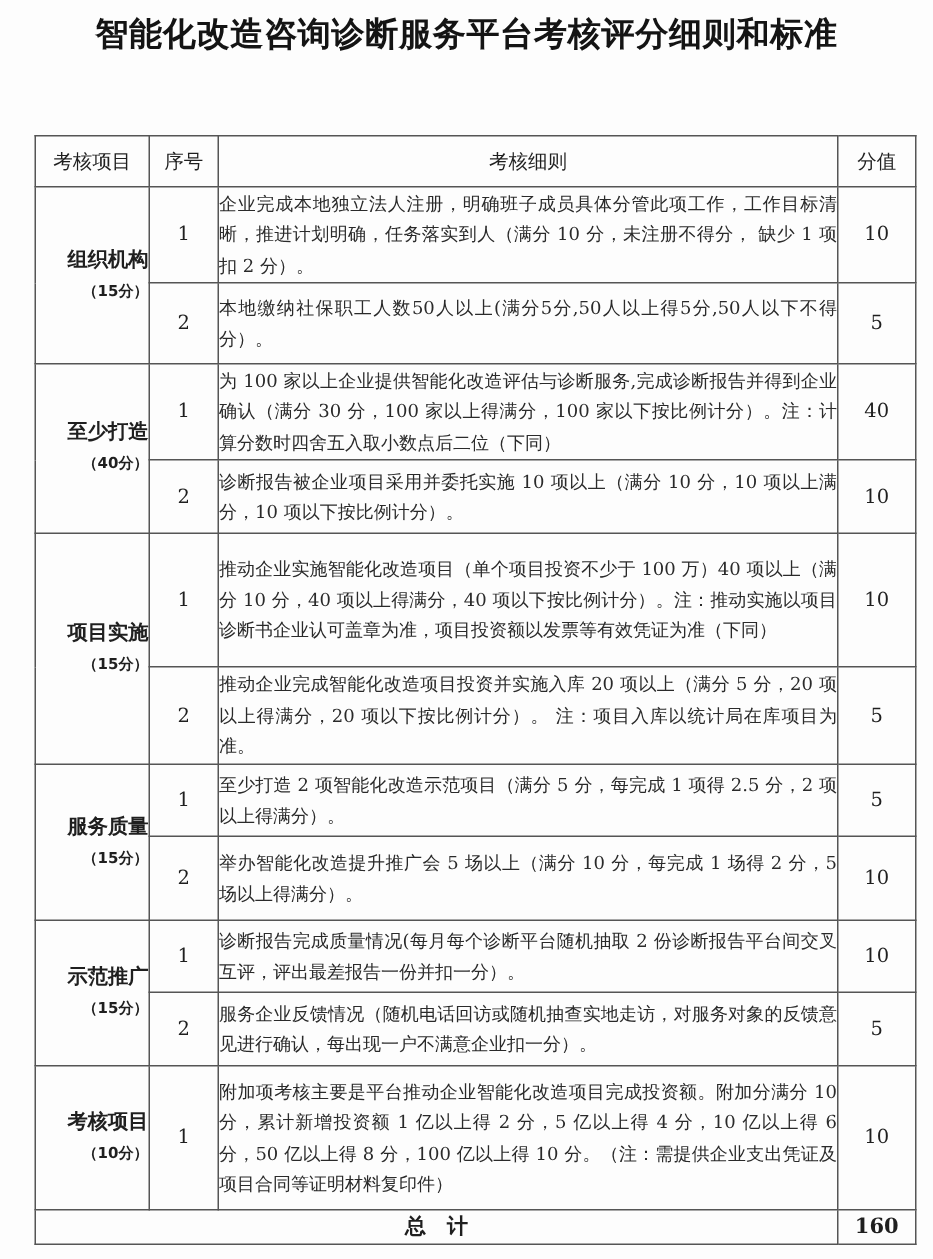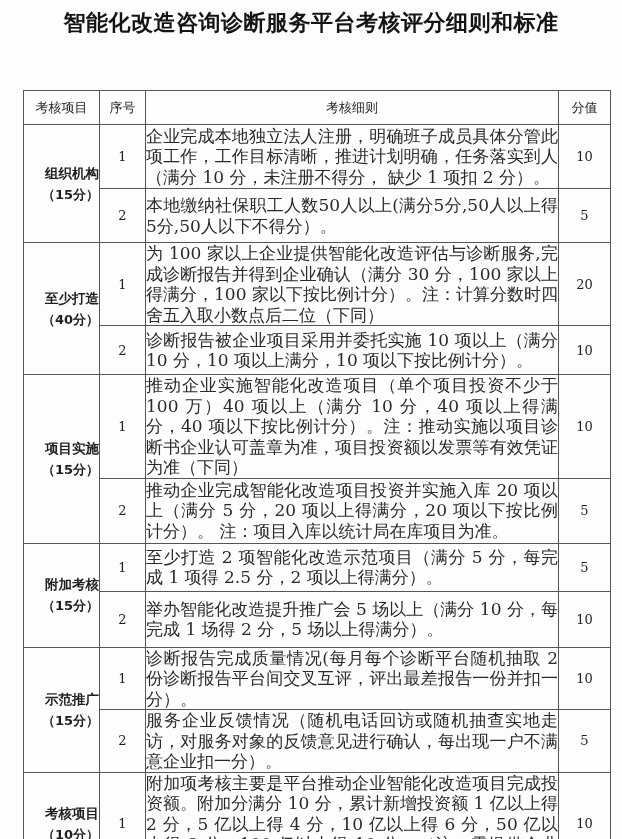--- a/index.html
+++ b/index.html
@@ -36,27 +36,27 @@
       height: 33px;
       text-align: center;
       margin-top: 24px;
     }
     td.cat {
       text-align: right;
       font-family: "DejaVu Sans", "Liberation Sans", sans-serif;
       font-size: 13.5px; font-weight: bold;
       line-height: 22px;
     }
-    td.cat .sub { font-weight: bold; font-size: 13px; }
+    td.cat .sub { font-weight: bold; font-size: 10px; }
     td.num, td.score {
       text-align: center;
       font-size: 13px;
     }
     td.detail {
-      font-size: 17px;
+      font-size: 12px;
       line-height: 20.5px;
       padding: 2px 6px 2px 7px;
       text-align: justify;
       color: #2a2a2a;
     }
     tr.total td {
       height: 22px;
       text-align: center;
       font-weight: bold;
       font-size: 14px;
@@ -98,21 +98,21 @@
     <td class="score">5</td>
   </tr>
 
   <tr style="height:64px">
     <td class="cat" rowspan="2">
       <div>至少打造</div>
       <div class="sub">（40分）</div>
     </td>
     <td class="num">1</td>
     <td class="detail">为 100 家以上企业提供智能化改造评估与诊断服务,完成诊断报告并得到企业确认（满分 30 分，100 家以上得满分，100 家以下按比例计分）。注：计算分数时四舍五入取小数点后二位（下同）</td>
-    <td class="score">20</td>
+    <td class="score">40</td>
   </tr>
   <tr style="height:49px">
     <td class="num">2</td>
     <td class="detail">诊断报告被企业项目采用并委托实施 10 项以上（满分 10 分，10 项以上满分，10 项以下按比例计分）。</td>
     <td class="score">10</td>
   </tr>
 
   <tr style="height:89px">
     <td class="cat" rowspan="2">
       <div>项目实施</div>
@@ -123,21 +123,21 @@
     <td class="score">10</td>
   </tr>
   <tr style="height:65px">
     <td class="num">2</td>
     <td class="detail">推动企业完成智能化改造项目投资并实施入库 20 项以上（满分 5 分，20 项以上得满分，20 项以下按比例计分）。 注：项目入库以统计局在库项目为准。</td>
     <td class="score">5</td>
   </tr>
 
   <tr style="height:48px">
     <td class="cat" rowspan="2">
-      <div>附加考核</div>
+      <div>服务质量</div>
       <div class="sub">（15分）</div>
     </td>
     <td class="num">1</td>
     <td class="detail">至少打造 2 项智能化改造示范项目（满分 5 分，每完成 1 项得 2.5 分，2 项以上得满分）。</td>
     <td class="score">5</td>
   </tr>
   <tr style="height:56px">
     <td class="num">2</td>
     <td class="detail">举办智能化改造提升推广会 5 场以上（满分 10 分，每完成 1 场得 2 分，5 场以上得满分）。</td>
     <td class="score">10</td>

